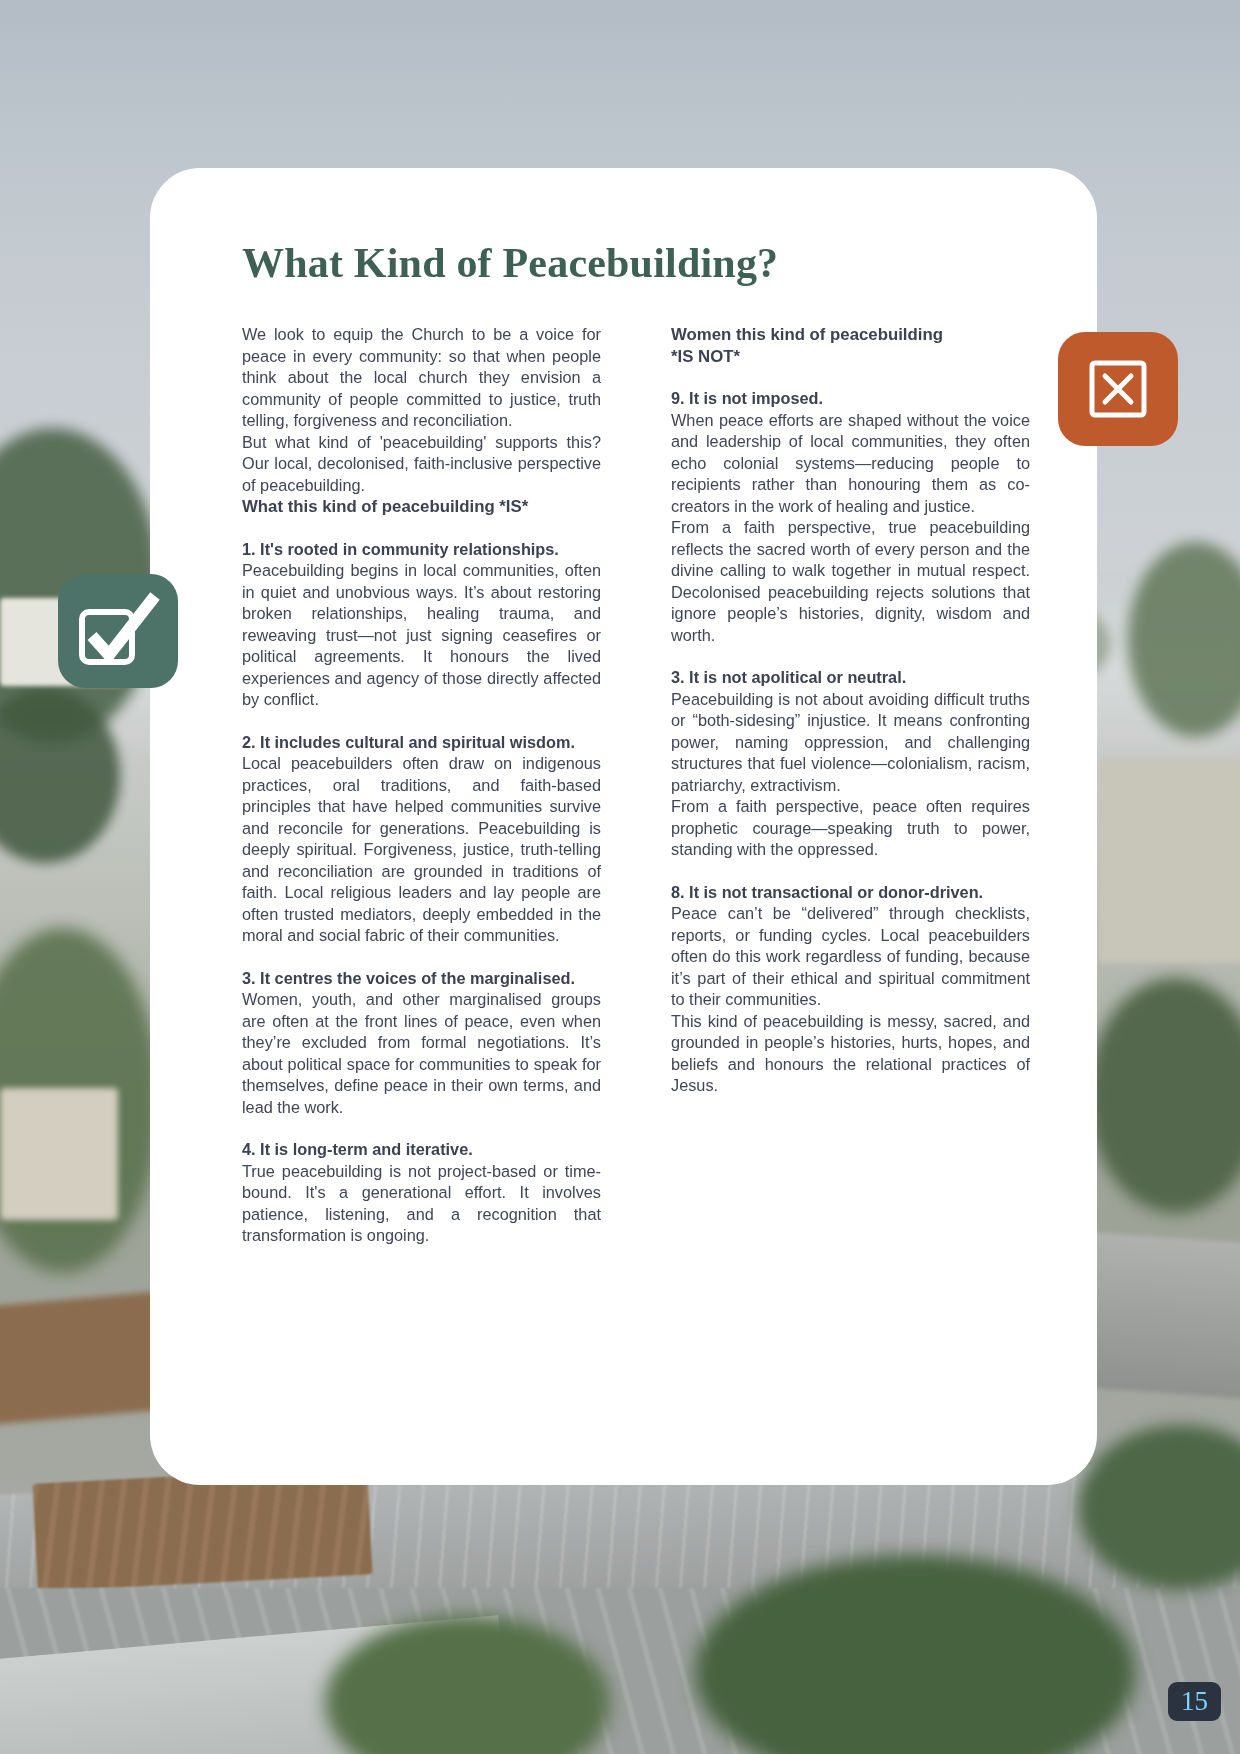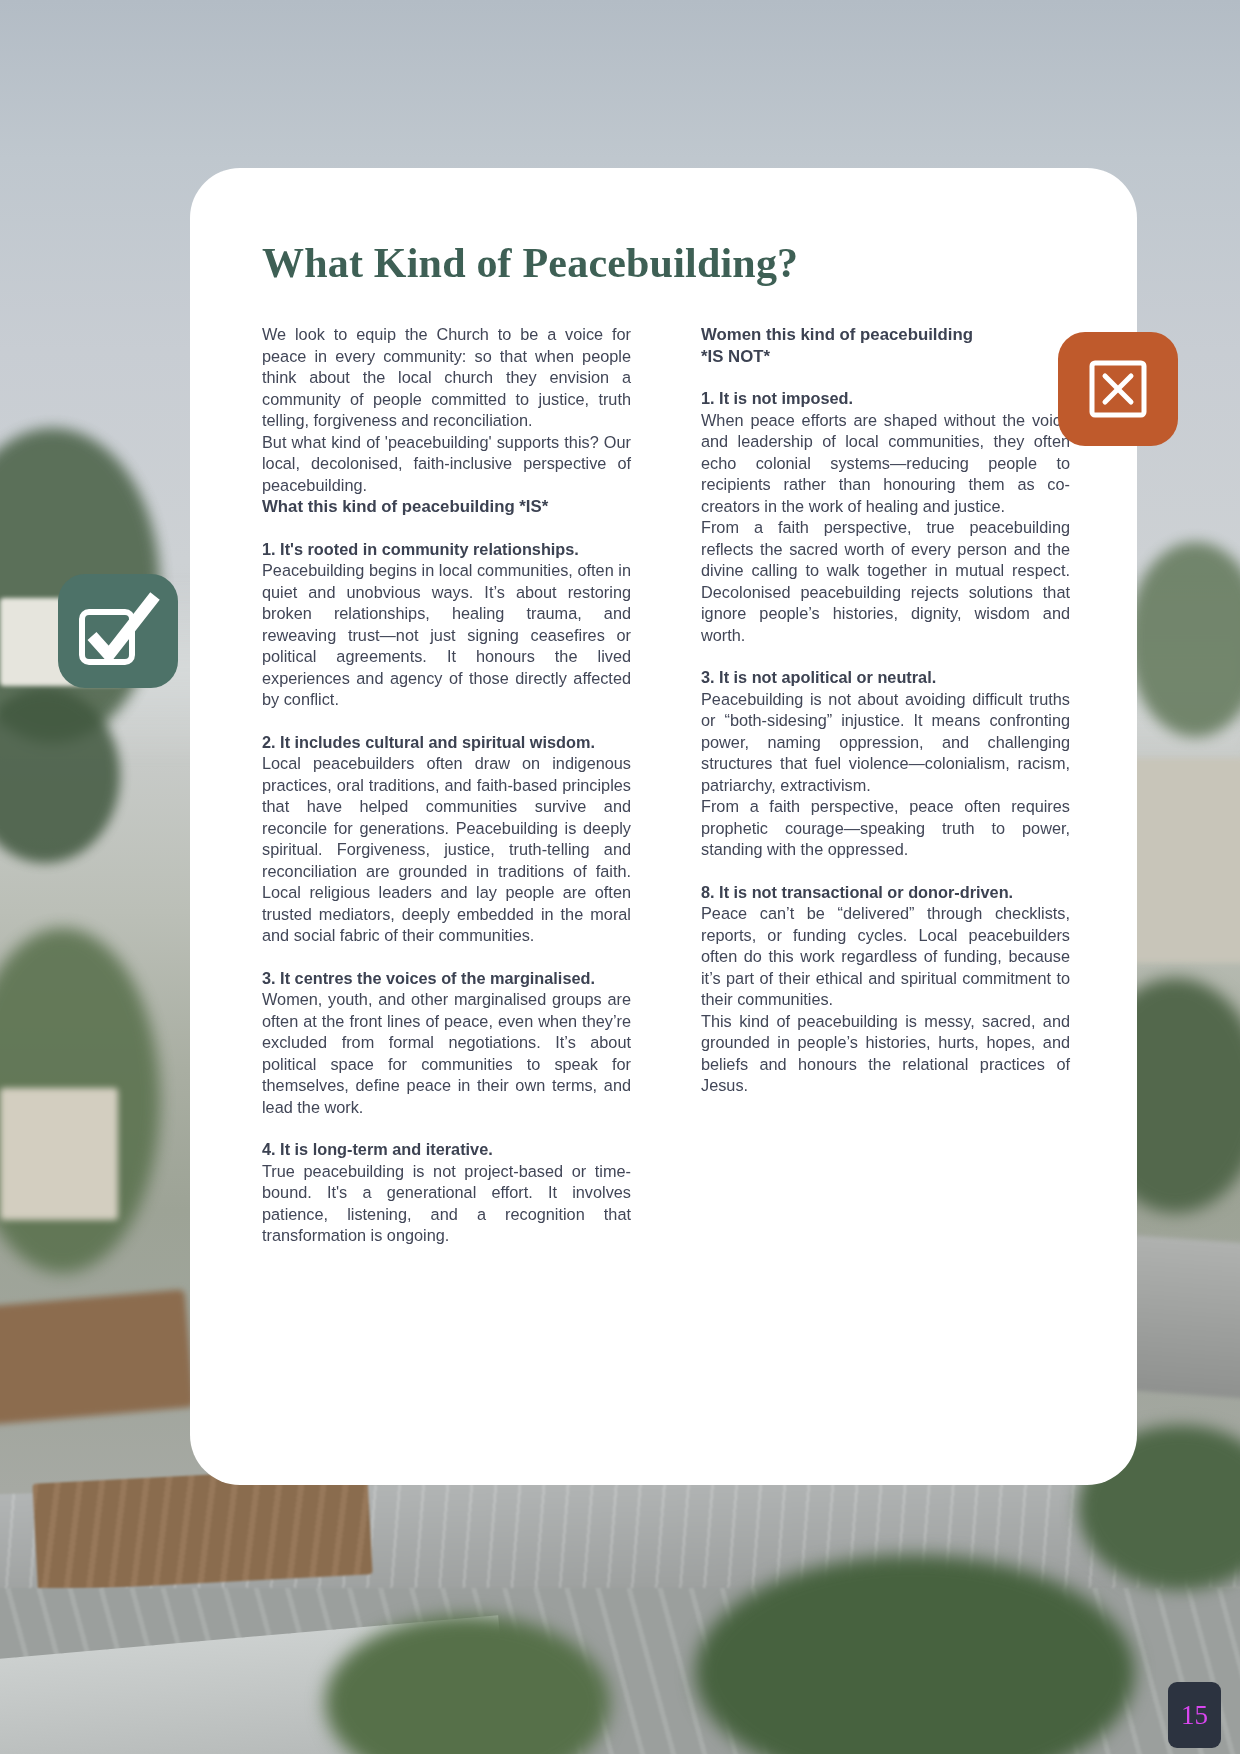--- a/index.html
+++ b/index.html
@@ -42,40 +42,40 @@
   .lightroof{left:-25px;top:1638px;width:530px;height:135px;transform:rotate(-5deg);
       background:linear-gradient(180deg,#ccd0cf,#b5b9b8),
       repeating-linear-gradient(105deg,rgba(88,93,93,.35) 0 3px,rgba(0,0,0,0) 3px 44px);
       background-blend-mode:normal;}
   .fol1{left:695px;top:1555px;width:440px;height:235px;background:#47623f;filter:blur(9px);}
   .fol2{left:325px;top:1615px;width:285px;height:175px;background:#567049;filter:blur(9px);}
   .fol3{left:1078px;top:1425px;width:205px;height:165px;background:#4e6747;filter:blur(8px);}
   
   .card{position:absolute;z-index:2;left:150px;top:168px;width:947px;height:1317px;
     background:#ffffff;border-radius:50px;box-sizing:border-box;
-    padding:72px 67px 40px 72px;margin-left:40px;}
+    padding:72px 67px 40px 92px;}
   .title{font-family:"Liberation Serif","DejaVu Serif",serif;font-weight:700;
     font-size:42px;line-height:1.1;color:#3e6055;margin:0 0 38px 0;letter-spacing:.2px;}
   .columns{display:flex;gap:70px;}
   .col{width:375px;box-sizing:border-box;
     font-size:16.3px;line-height:21.5px;color:#414657;text-align:justify;}
   .col > * + *{margin-top:21px;}
   .col p{margin:0;}
   .colhead{font-size:16.8px;font-weight:700;color:#3c4252;margin:0;text-align:left;}
   .item-title{font-weight:700;color:#3c4252;text-align:left;}
   
   .tile{position:absolute;z-index:3;width:120px;height:114px;border-radius:27px;
     display:flex;align-items:center;justify-content:center;}
   .tile-check{left:58px;top:574px;background:#4d7268;}
   .tile-cross{left:1058px;top:332px;background:#bf5a2c;}
   .tile svg{display:block;}
   
-  .badge{position:absolute;z-index:4;left:1168px;top:1682px;width:53px;height:66px;
+  .badge{position:absolute;z-index:4;left:1168px;top:1682px;width:53px;height:39px;
     background:#2c3340;border-radius:9px;display:flex;align-items:center;justify-content:center;
-    font-family:"Liberation Serif","DejaVu Serif",serif;font-size:27px;color:#d946ef;}
+    font-family:"Liberation Serif","DejaVu Serif",serif;font-size:27px;color:#7dd3fc;}
 </style>
 </head>
 <body>
 
 <div class="bg">
   <div class="shape hz"></div>
   <div class="shape blob tl1"></div>
   <div class="shape blob tl2"></div>
   <div class="shape bl1"></div>
   <div class="shape blob tl3"></div>
@@ -120,21 +120,21 @@
       <div class="item">
         <p class="item-title">4. It is long-term and iterative.</p>
         <p>True peacebuilding is not project-based or time-bound. It's a generational effort. It involves patience, listening, and a recognition that transformation is ongoing.</p>
       </div>
     </section>
 
     <section class="col">
       <h2 class="colhead"><span>Women this kind of peacebuilding</span><br><span>*IS NOT*</span></h2>
 
       <div class="item">
-        <p class="item-title">1. It is not imposed.</p>
+        <p class="item-title">9. It is not imposed.</p>
         <p>When peace efforts are shaped without the voice and leadership of local communities, they often echo colonial systems—reducing people to recipients rather than honouring them as co-creators in the work of healing and justice.</p>
       </div>
       <p>From a faith perspective, true peacebuilding reflects the sacred worth of every person and the divine calling to walk together in mutual respect. Decolonised peacebuilding rejects solutions that ignore people’s histories, dignity, wisdom and worth.</p>
 
 
       <div class="item">
         <p class="item-title">3. It is not apolitical or neutral.</p>
         <p>Peacebuilding is not about avoiding difficult truths or “both-sidesing” injustice. It means confronting power, naming oppression, and challenging structures that fuel violence—colonialism, racism, patriarchy, extractivism.</p>
       </div>
       <p>From a faith perspective, peace often requires prophetic courage—speaking truth to power, standing with the oppressed.</p>

